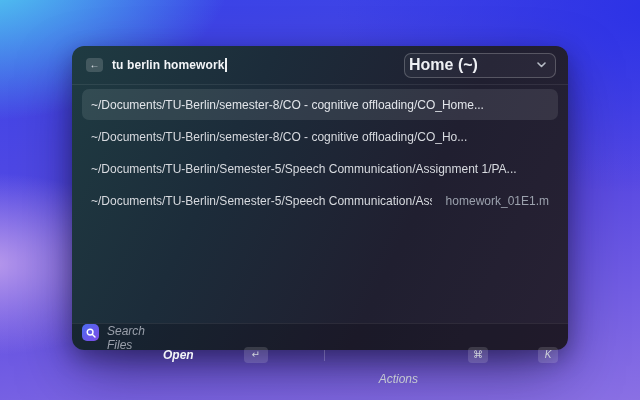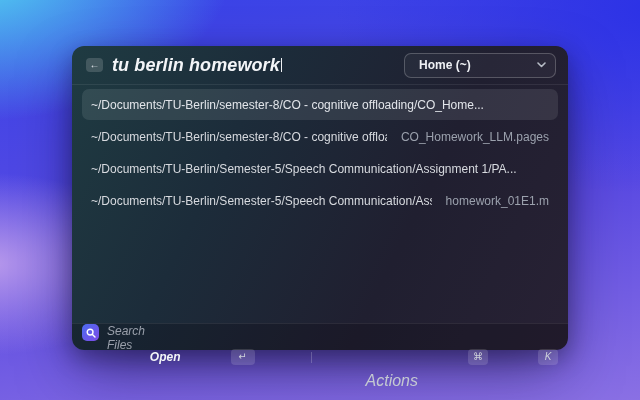--- a/index.html
+++ b/index.html
@@ -34,30 +34,30 @@
   }
   .back-btn {
     width: 17px; height: 14px; flex: 0 0 auto;
     border: none; border-radius: 4px;
     background: rgba(255,255,255,0.16);
     color: #e6e9ee; font-size: 10px; line-height: 1;
     display: flex; align-items: center; justify-content: center;
     padding: 0; cursor: default;
   }
   .query-wrap { display: flex; align-items: center; min-width: 0; flex: 1 1 auto; }
-  .query { font-size: 18px; font-weight: 700; color: #f3f5f8; letter-spacing: 0.1px; white-space: pre; font-style: italic; }
+  .query { font-size: 12px; font-weight: 700; color: #f3f5f8; letter-spacing: 0.1px; white-space: pre; }
   .caret { width: 1.5px; height: 14px; background: #eef1f4; margin-left: 1px; }
   .scope {
     flex: 0 0 auto; width: 152px; height: 25px; margin-left: auto;
     border: 1px solid rgba(255,255,255,0.22);
     background: rgba(255,255,255,0.04);
     border-radius: 7px;
     display: flex; align-items: center;
-    padding: 0 9px 0 14px; box-sizing: border-box;
-    font-size: 12px; font-weight: 600; color: #eef0f4;
+    padding: 0 9px 0 4px; box-sizing: border-box;
+    font-size: 16px; font-weight: 600; color: #eef0f4;
   }
   .scope .chev { margin-left: auto; flex: 0 0 auto; }
   
   .list { padding: 4px 10px 0 10px; display: flex; flex-direction: column; gap: 1px; }
   .row {
     height: 31px; border-radius: 7px;
     display: flex; align-items: center; justify-content: space-between;
     padding: 0 9px; box-sizing: border-box;
   }
   .row.selected { background: rgba(236,244,246,0.10); }
@@ -86,21 +86,21 @@
   .app-name { font-size: 12px; color: #9aa0ab; margin-left: 8px; }
   .footer-right { margin-left: auto; display: flex; align-items: center; gap: 44px; }
   .open-label { font-size: 12px; font-weight: 700; color: #f2f4f7; }
   .key {
     min-width: 10px; height: 16px; padding: 0 5px; margin-left: 6px;
     border-radius: 4px; background: rgba(255,255,255,0.14);
     color: #cdd1d9; font-size: 10px; line-height: 16px; text-align: center;
   }
   .key.return { padding: 0 7px; }
   .sep { width: 1px; height: 11px; background: rgba(255,255,255,0.20); margin: 0 10px 0 12px; }
-  .actions-label { font-size: 16px; color: #c4c9d1; margin-top: 48px; }
+  .actions-label { font-size: 12px; color: #c4c9d1; margin-top: 48px; }
 </style>
 </head>
 <body>
 
 <div class="desktop">
   <div class="panel">
 
     <div class="header">
       <button class="back-btn">
         <span>←</span>
@@ -117,21 +117,20 @@
       </div>
     </div>
 
     <div class="list">
       <div class="row selected">
         <span class="path">~/Documents/TU-Berlin/semester-8/CO - cognitive offloading/CO_Home...</span>
       </div>
 
       <div class="row">
         <span class="path">~/Documents/TU-Berlin/semester-8/CO - cognitive offloading/CO_Ho...</span>
-        <span class="file">CO_Homework_LLM.pages</span>
       </div>
 
       <div class="row">
         <span class="path">~/Documents/TU-Berlin/Semester-5/Speech Communication/Assignment 1/PA...</span>
       </div>
 
       <div class="row">
         <span class="path">~/Documents/TU-Berlin/Semester-5/Speech Communication/Assignment 1/PA1...</span>
         <span class="file">homework_01E1.m</span>
       </div>

